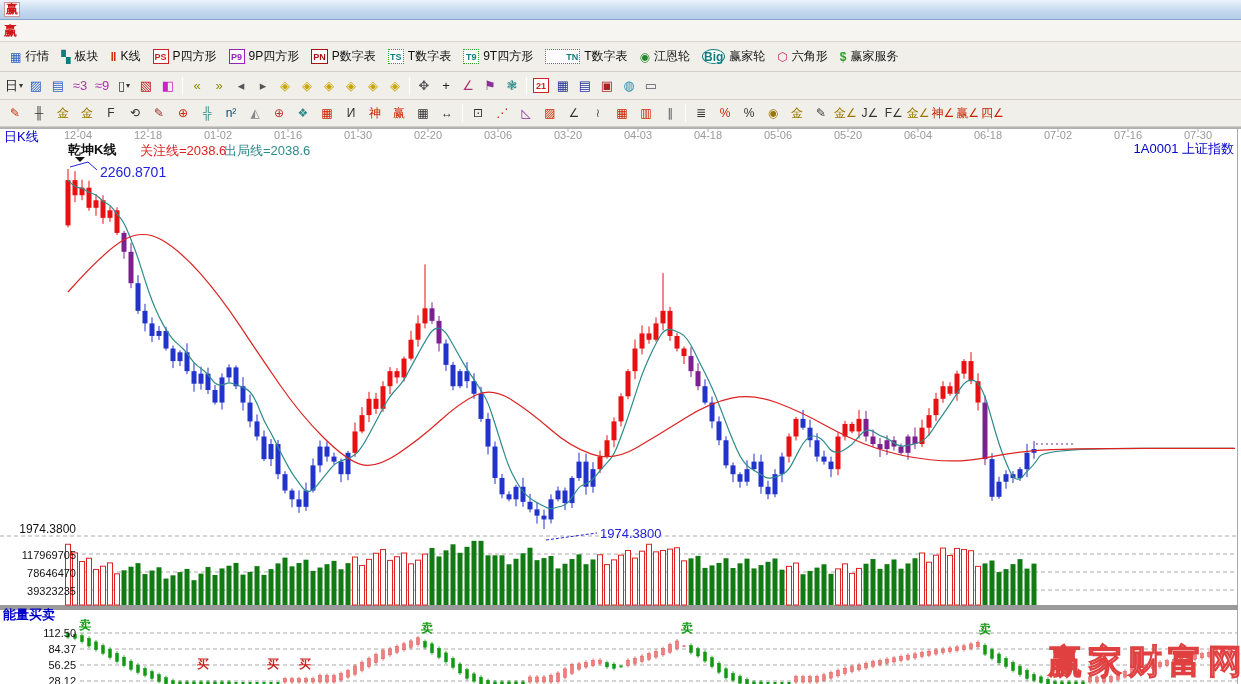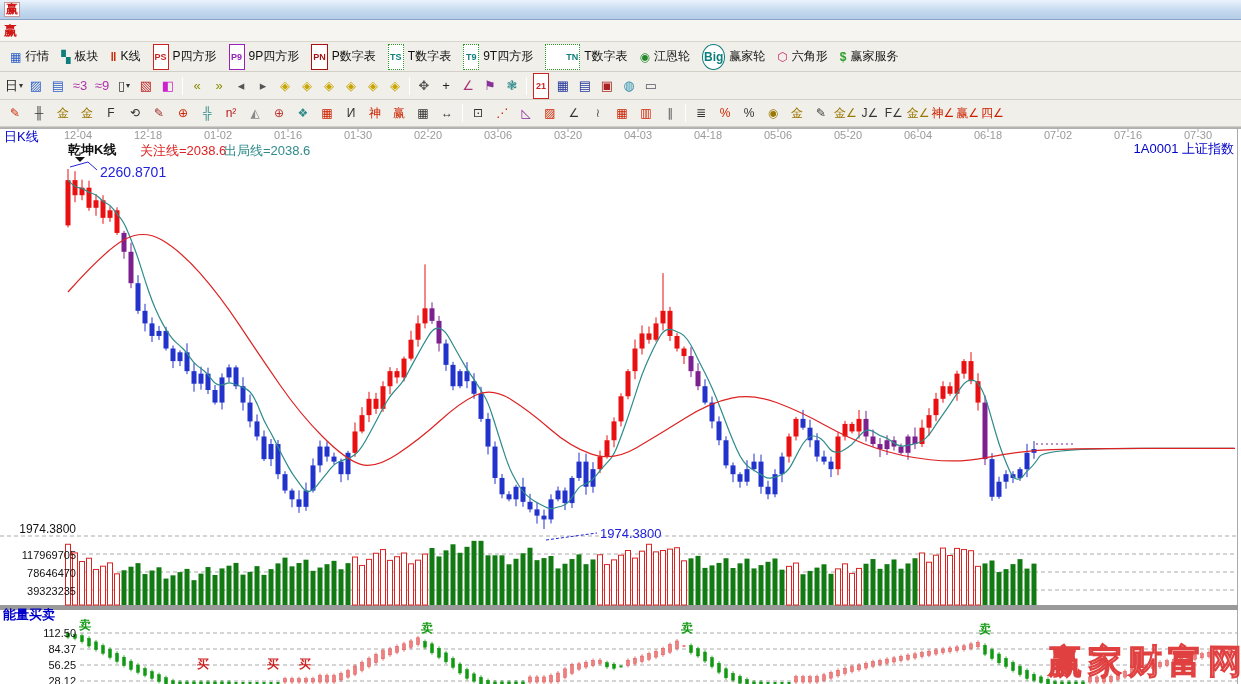--- a/index.html
+++ b/index.html
@@ -21,21 +21,21 @@
   .toolbar { background:#f1efe9; border-bottom:1px solid #d2cfc6; display:flex;
     align-items:center; white-space:nowrap; }
   .tb1 { height:30px; padding:0 4px; }
   .tb2 { height:28px; padding:0 3px; }
   .tb3 { height:27px; padding:0 3px; }
   .tbtn { display:inline-flex; align-items:center; gap:4px; padding:2px 5px;
     font-size:12px; color:#111; border:1px solid transparent; border-radius:2px; }
   .ibtn { display:inline-flex; align-items:center; justify-content:center;
     min-width:22px; height:22px; font-size:13px; border:1px solid transparent; border-radius:2px; }
   .dbtn { min-width:24px; height:20px; font-size:12px; }
-  .badge { min-width:16px; height:26px; display:inline-flex; align-items:center;
+  .badge { min-width:16px; height:15px; display:inline-flex; align-items:center;
     justify-content:center; font-size:9px; font-weight:bold; background:#fff; padding:0 1px; }
   .badge.round { border-radius:50%; font-size:12px;text-align:right; }
   .caret { font-size:8px; color:#333; margin-left:1px; }
   .vsep { width:1px; height:18px; background:#c6c3ba; border-right:1px solid #fff; margin:0 3px; }
 
   
   .chart-area { position:relative; width:1241px; height:557px; background:#fff;
     border-top:1px solid #b5b5b5; }
   svg text { font-family:"Liberation Sans","DejaVu Sans",sans-serif; }
 </style>
@@ -143,21 +143,21 @@
 <div class="toolbar tb3" id="toolbar-draw">
     <span class="ibtn dbtn" style="color: rgb(204, 34, 0);">✎</span>
     <span class="ibtn dbtn" style="color: rgb(51, 51, 51);">╫</span>
     <span class="ibtn dbtn" style="color: rgb(153, 119, 0);">金</span>
     <span class="ibtn dbtn" style="color: rgb(153, 119, 0);">金</span>
     <span class="ibtn dbtn" style="color: rgb(51, 51, 51);">F</span>
     <span class="ibtn dbtn" style="color: rgb(51, 51, 51);">⟲</span>
     <span class="ibtn dbtn" style="color: rgb(153, 34, 34);">✎</span>
     <span class="ibtn dbtn" style="color: rgb(204, 34, 0);">⊕</span>
     <span class="ibtn dbtn" style="color: rgb(46, 139, 139);">╬</span>
-    <span class="ibtn dbtn" style="color: #b91c1c;">n²</span>
+    <span class="ibtn dbtn" style="color: #0c4a6e;">n²</span>
     <span class="ibtn dbtn" style="color: rgb(136, 136, 136);">◭</span>
     <span class="ibtn dbtn" style="color: rgb(187, 51, 51);">⊕</span>
     <span class="ibtn dbtn" style="color: rgb(46, 139, 139);">❖</span>
     <span class="ibtn dbtn" style="color: rgb(204, 34, 0);">▦</span>
     <span class="ibtn dbtn" style="color: rgb(51, 51, 51);">И</span>
     <span class="ibtn dbtn" style="color: rgb(204, 34, 0);">神</span>
     <span class="ibtn dbtn" style="color: rgb(204, 34, 0);">赢</span>
     <span class="ibtn dbtn" style="color: rgb(51, 51, 51);">▦</span>
     <span class="ibtn dbtn" style="color: rgb(51, 51, 51);">↔</span>
     <span class="vsep"></span>

